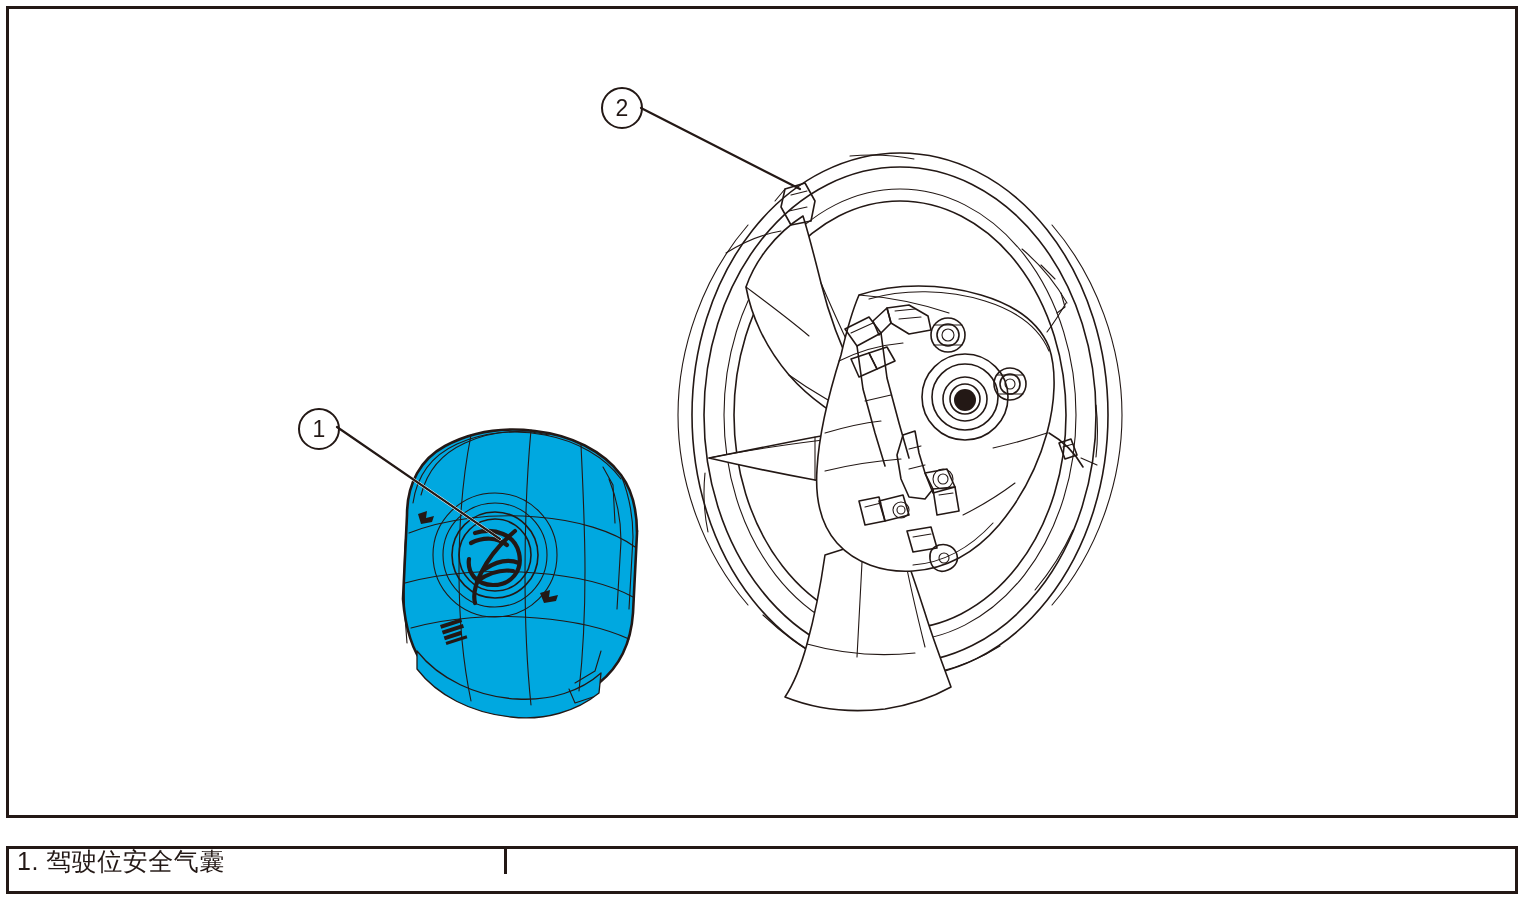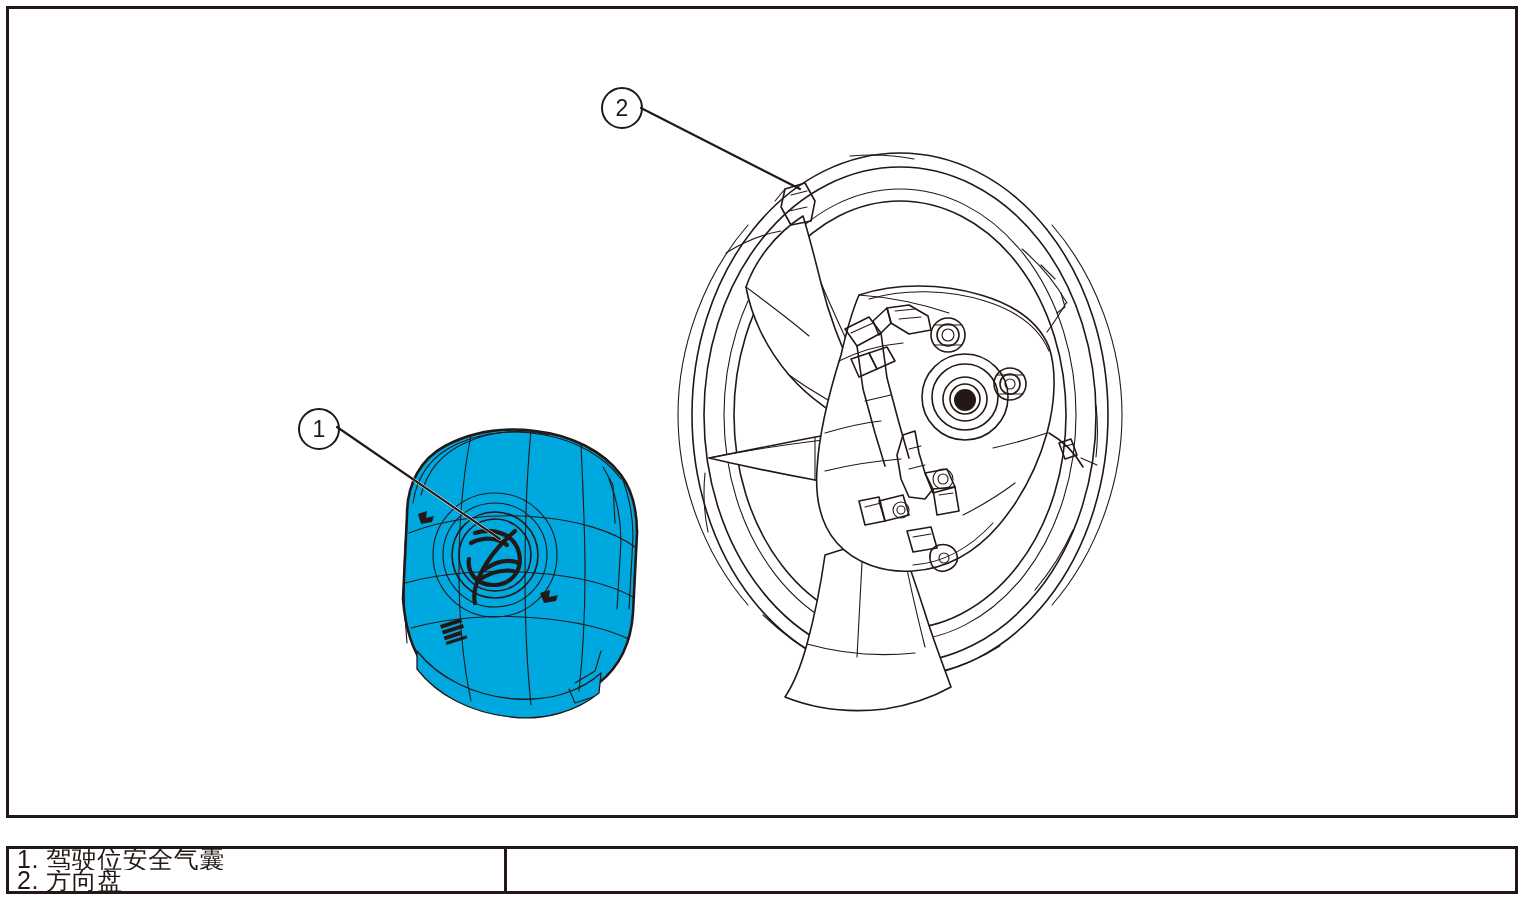--- a/index.html
+++ b/index.html
@@ -339,21 +339,18 @@
     <div class="callout" id="callout-2">
       <span>2</span>
     </div>
 
   </div>
 
   <div class="legend-table">
     <div class="legend-cell c1">
       <span>1. 驾驶位安全气囊</span>
     </div>
-    <div class="legend-cell c2">
-      <span>2. 方向盘</span>
-    </div>
     <div class="legend-cell c3">
       <span></span>
     </div>
   </div>
 
 </div>
 
 </body></html>

